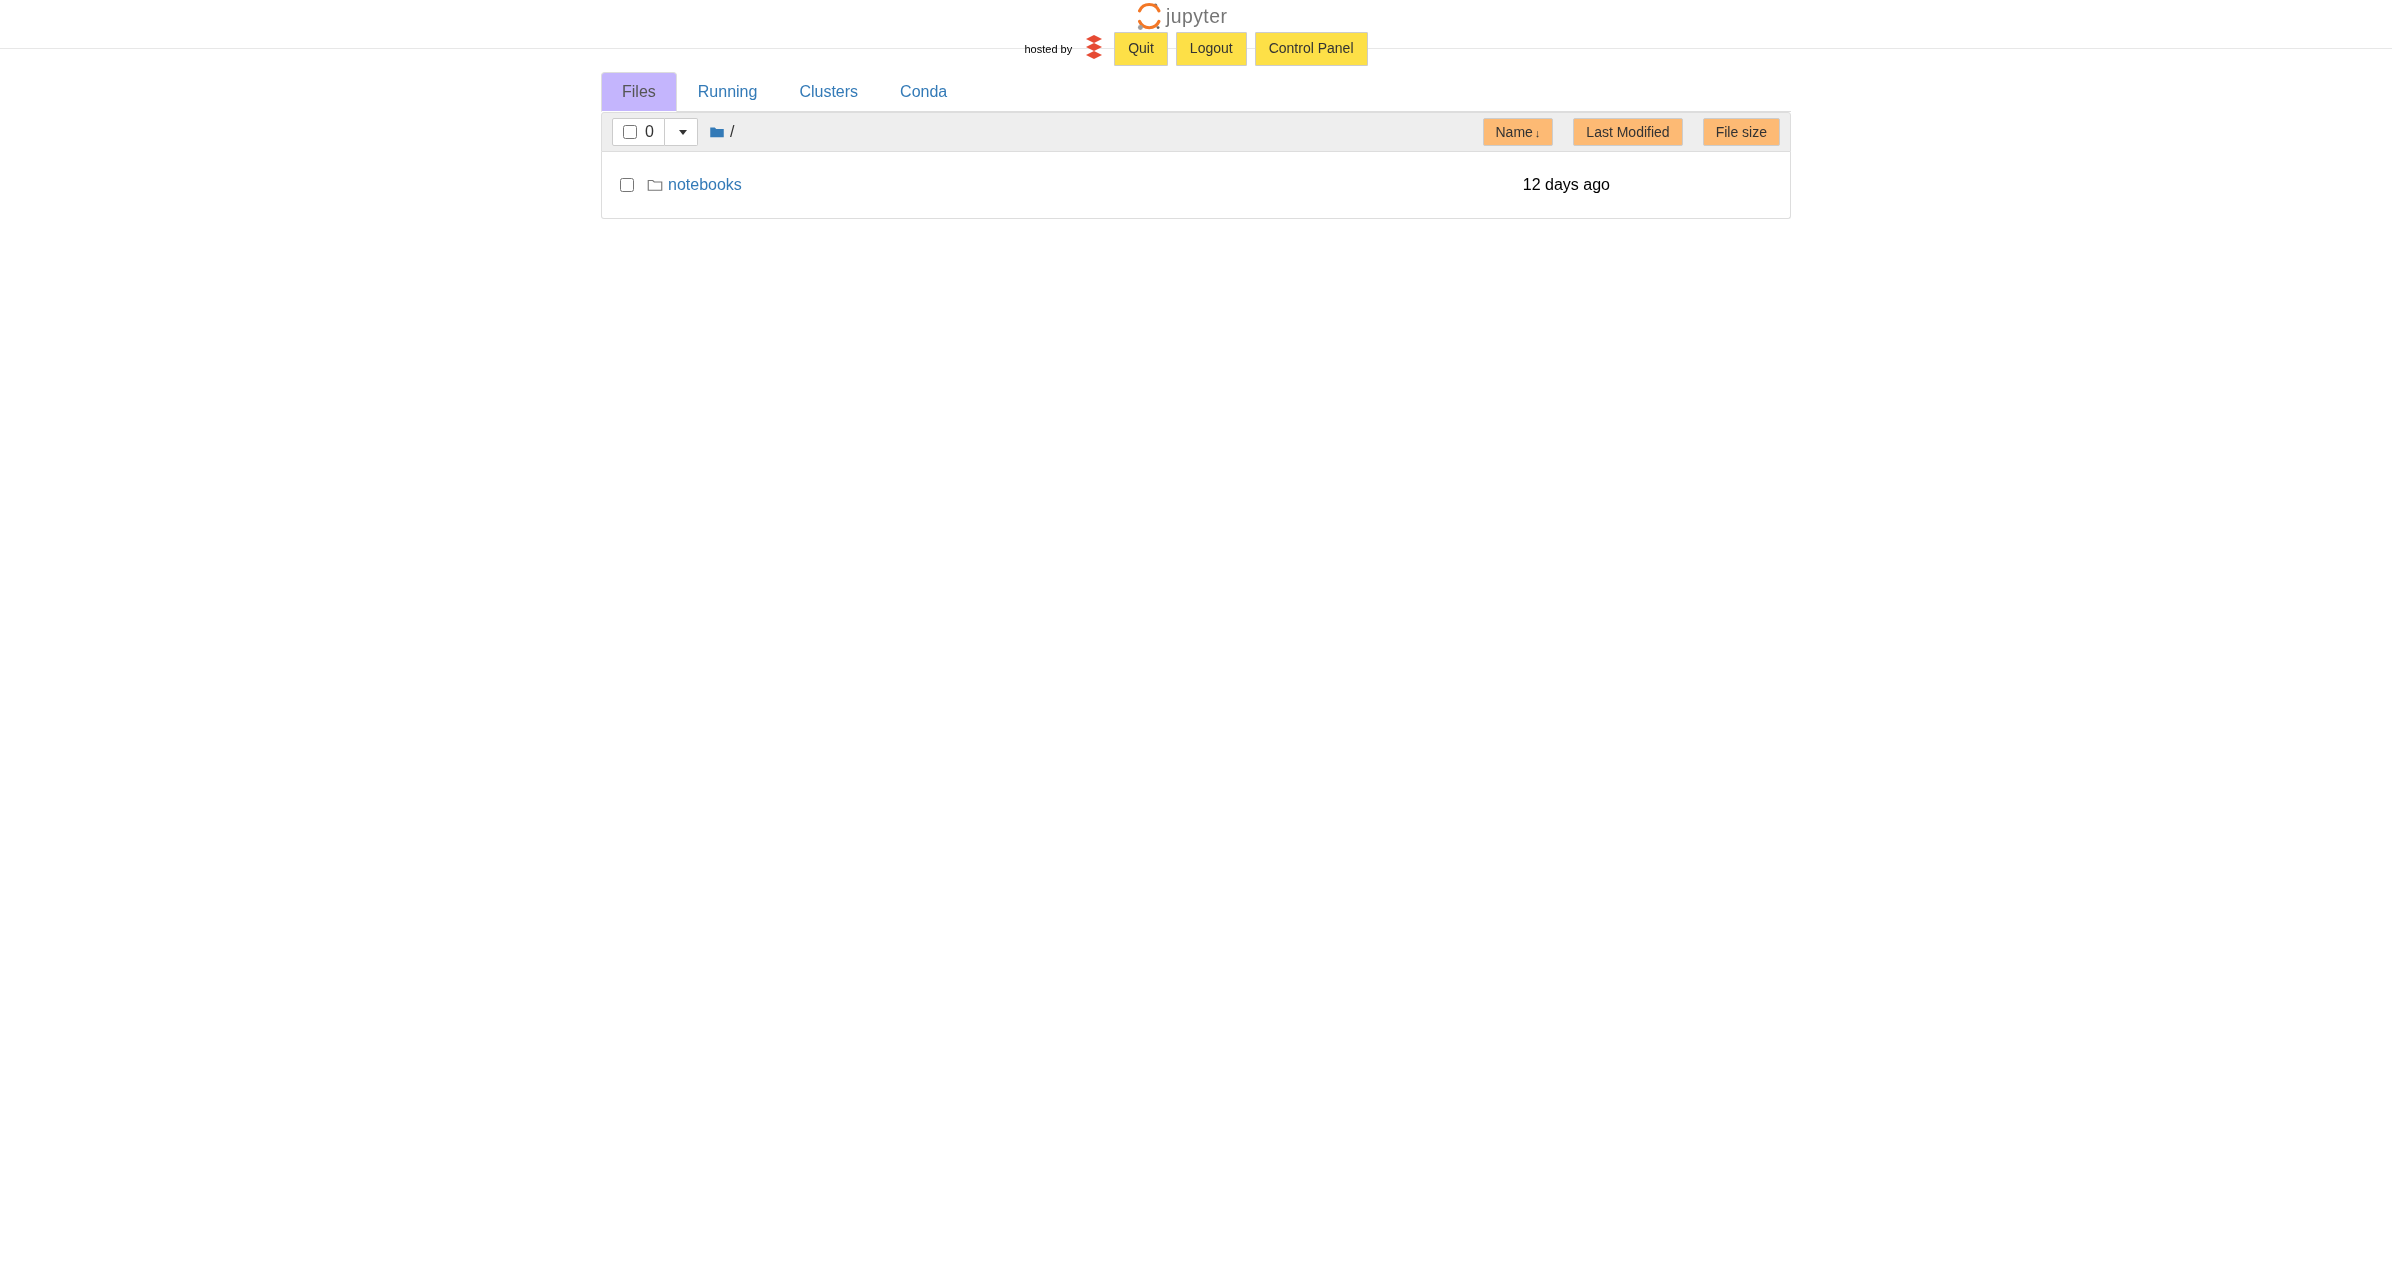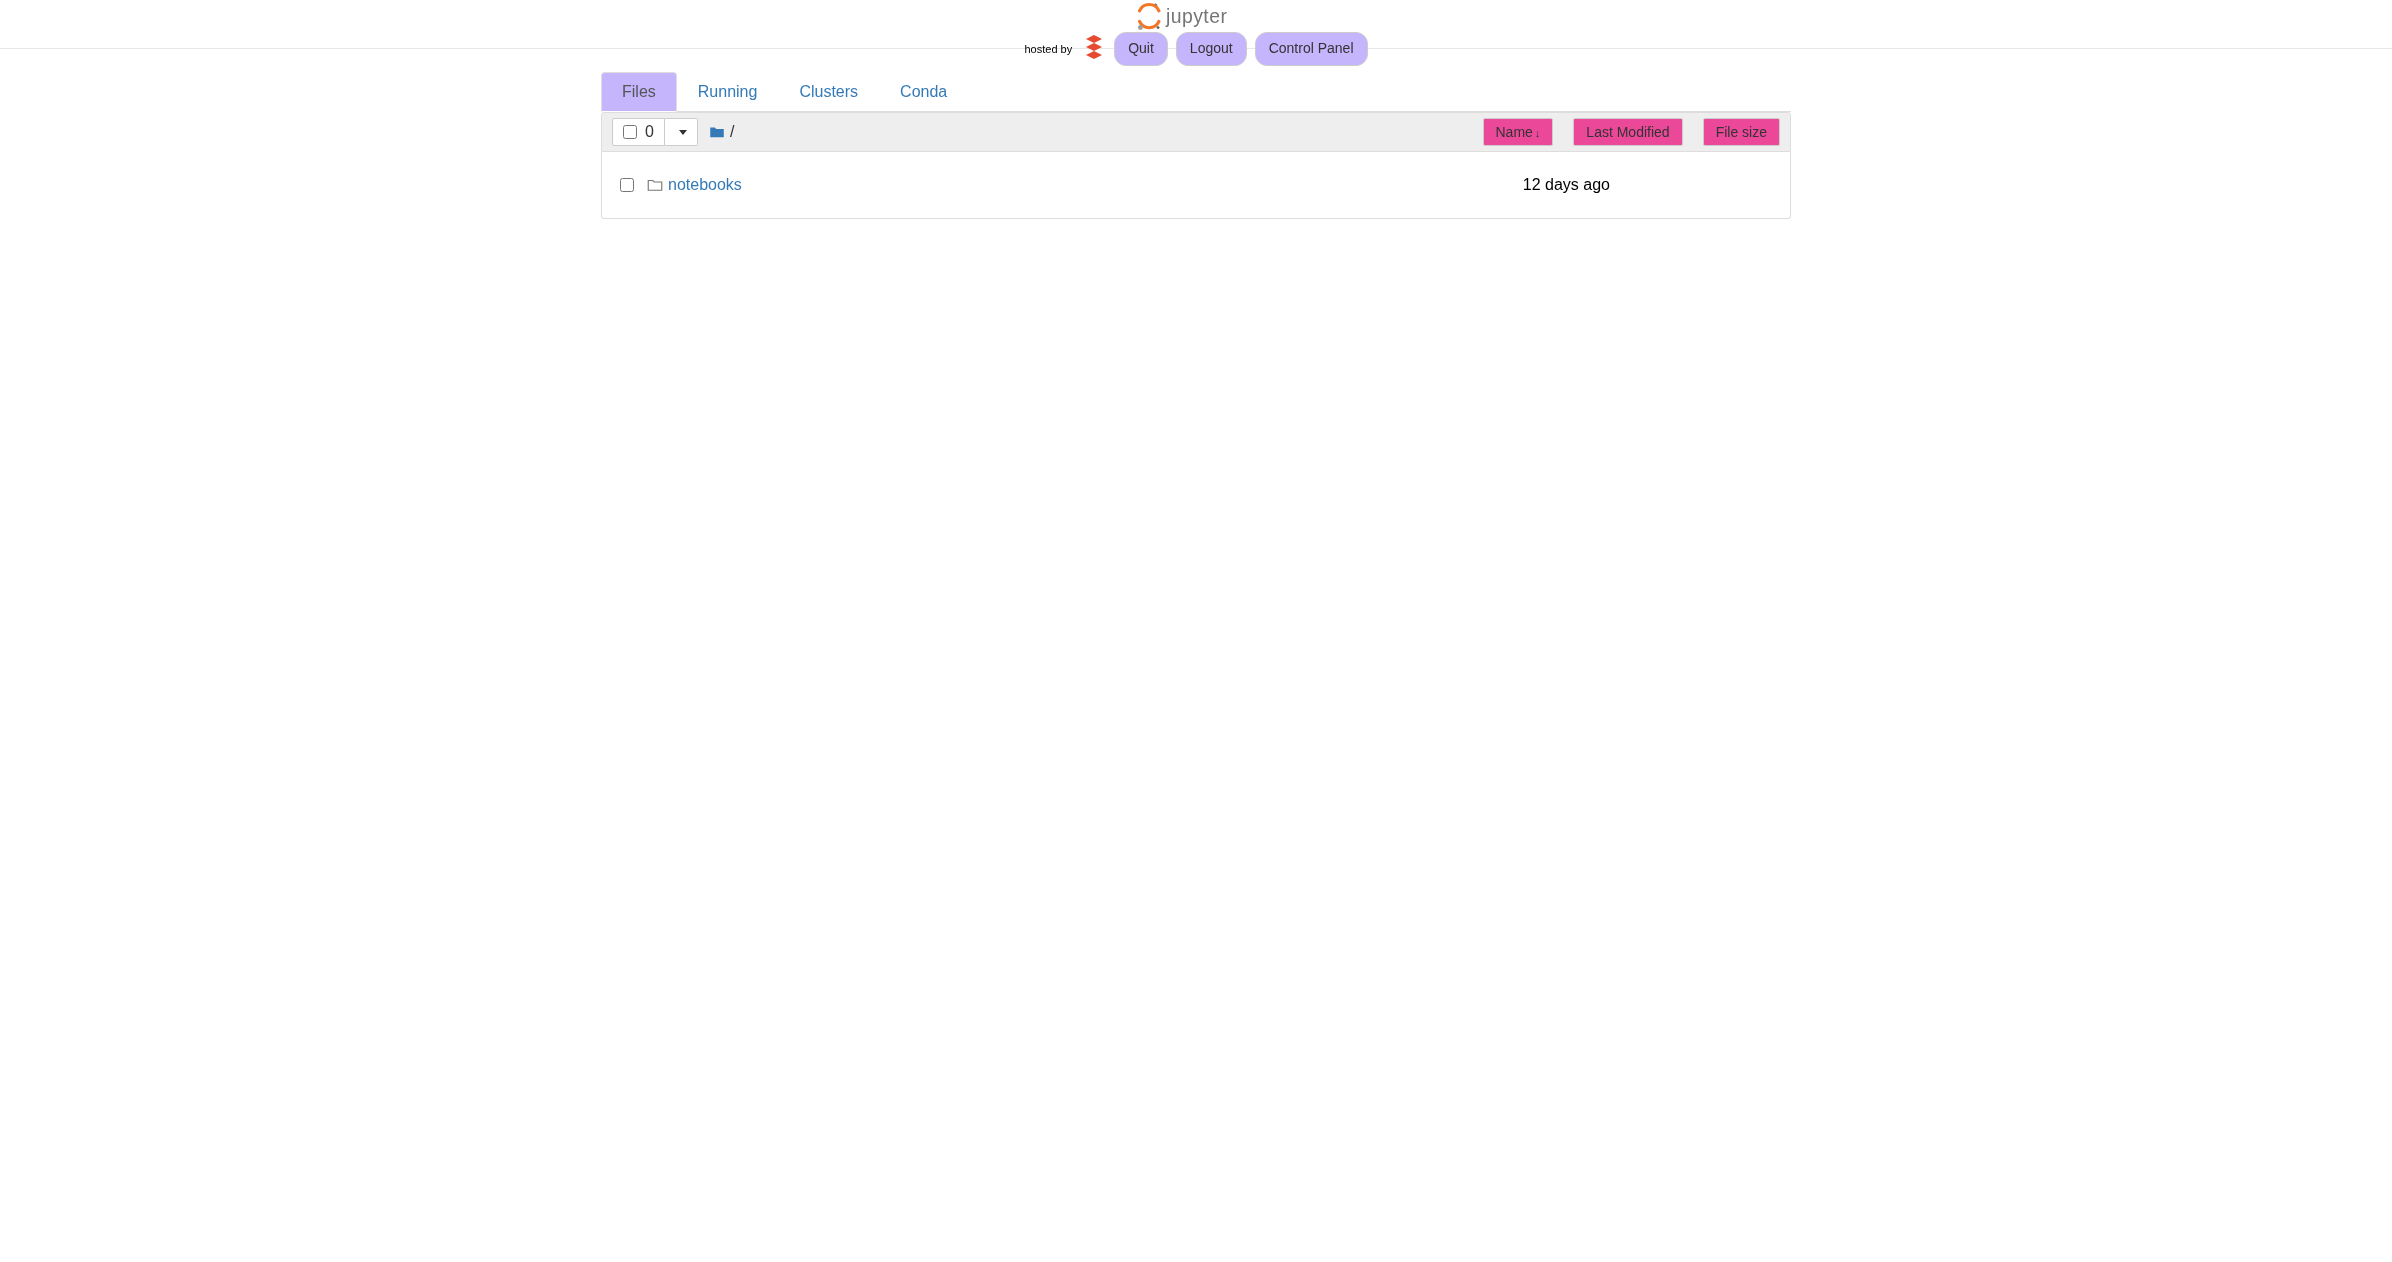--- a/index.html
+++ b/index.html
@@ -6,21 +6,21 @@
     body { font-family: -apple-system, BlinkMacSystemFont, "Helvetica Neue", Helvetica, Arial, sans-serif; font-size: 14px; color: #333; background: #fff; }
 
     
     .header-bar { border-bottom: 1px solid #e7e7e7; padding: 2px 0 6px 0; }
     .header-inner { max-width: 1190px; margin: 0 auto; display: flex; justify-content: space-between; align-items: center; height: 40px; flex-direction: column; }
     .logo-wrap { display: flex; align-items: center; gap: 4px; height: 30px; }
     .logo-wrap svg { height: 30px; }
     .header-right { display: flex; align-items: center; gap: 8px; }
     .hosted-by { font-size: 11px; color: #000; margin-right: 2px; }
     .hostlogo { width: 24px; height: 30px; display: inline-flex; align-items: center; justify-content: center; }
-    .btn { background: #c4b5fd; border: 1px solid #ccc; border-radius: 12px; padding: 6px 13px; font-size: 14px; color: #333; cursor: pointer; line-height: 1.4; }
+    .btn { background: #fde047; border: 1px solid #ccc; border-radius: 1px; padding: 6px 13px; font-size: 14px; color: #333; cursor: pointer; line-height: 1.4; }
 
     
     .container { max-width: 1190px; margin: 0 auto; }
     .tabs { display: flex; border-bottom: 1px solid #ddd; margin-top: 22px; }
     .tab { padding: 10px 20px; font-size: 16px; color: #337ab7; cursor: pointer; position: relative; top: 1px; border: 1px solid transparent; border-top-left-radius: 4px; border-top-right-radius: 4px; }
     .tab.active { color: #555; background: #c4b5fd; border-color: #ddd #ddd #fff; }
 
     
     .toolbar-row { display: flex; justify-content: space-between; align-items: center; margin: 12px 0 10px 0; }
     .hint-text { font-size: 16px; color: #000; }
@@ -32,21 +32,21 @@
     
     .list-header { background: #eee; border: 1px solid #ddd; border-top-left-radius: 3px; border-top-right-radius: 3px; padding: 5px 10px; display: flex; align-items: center; }
     .select-group { display: flex; align-items: stretch; }
     .select-box { border: 1px solid #ccc; border-top-left-radius: 2px; border-bottom-left-radius: 2px; background: #fff; padding: 4px 10px; display: flex; align-items: center; gap: 8px; font-size: 16px; }
     .select-box input[type="checkbox"] { width: 14px; height: 14px; }
     .select-caret-btn { border: 1px solid #ccc; border-left: none; border-top-right-radius: 2px; border-bottom-right-radius: 2px; background: #fff; padding: 4px 10px; display: flex; align-items: center; cursor: pointer; }
     .breadcrumb { display: flex; align-items: center; gap: 4px; margin-left: 10px; font-size: 16px; }
     .folder-icon-solid svg { width: 18px; height: 18px; fill: #337ab7; display: block; }
     .breadcrumb-sep { color: #333; font-size: 16px; }
     .col-buttons { margin-left: auto; display: flex; gap: 20px; align-items: center; }
-    .col-btn { background: #ec4899; border: 1px solid #ccc; border-radius: 2px; padding: 5px 12px; font-size: 14px; color: #333; cursor: pointer; }
+    .col-btn { background: #fdba74; border: 1px solid #ccc; border-radius: 2px; padding: 5px 12px; font-size: 14px; color: #333; cursor: pointer; }
 
     
     .list-body { border: 1px solid #ddd; border-top: none; border-bottom-left-radius: 3px; border-bottom-right-radius: 3px; }
     .list-row { display: flex; align-items: center; padding: 24px 10px; }
     .list-row:not(:last-child) { border-bottom: 1px solid #eee; }
     .row-check { width: 30px; display: flex; justify-content: center; }
     .row-check input[type="checkbox"] { width: 14px; height: 14px; }
     .row-icon { width: 26px; display: flex; justify-content: center; }
     .row-icon svg { width: 18px; height: 18px; fill: none; stroke: #777; stroke-width: 1.5; }
     .row-name { color: #337ab7; font-size: 16px; cursor: pointer; }

